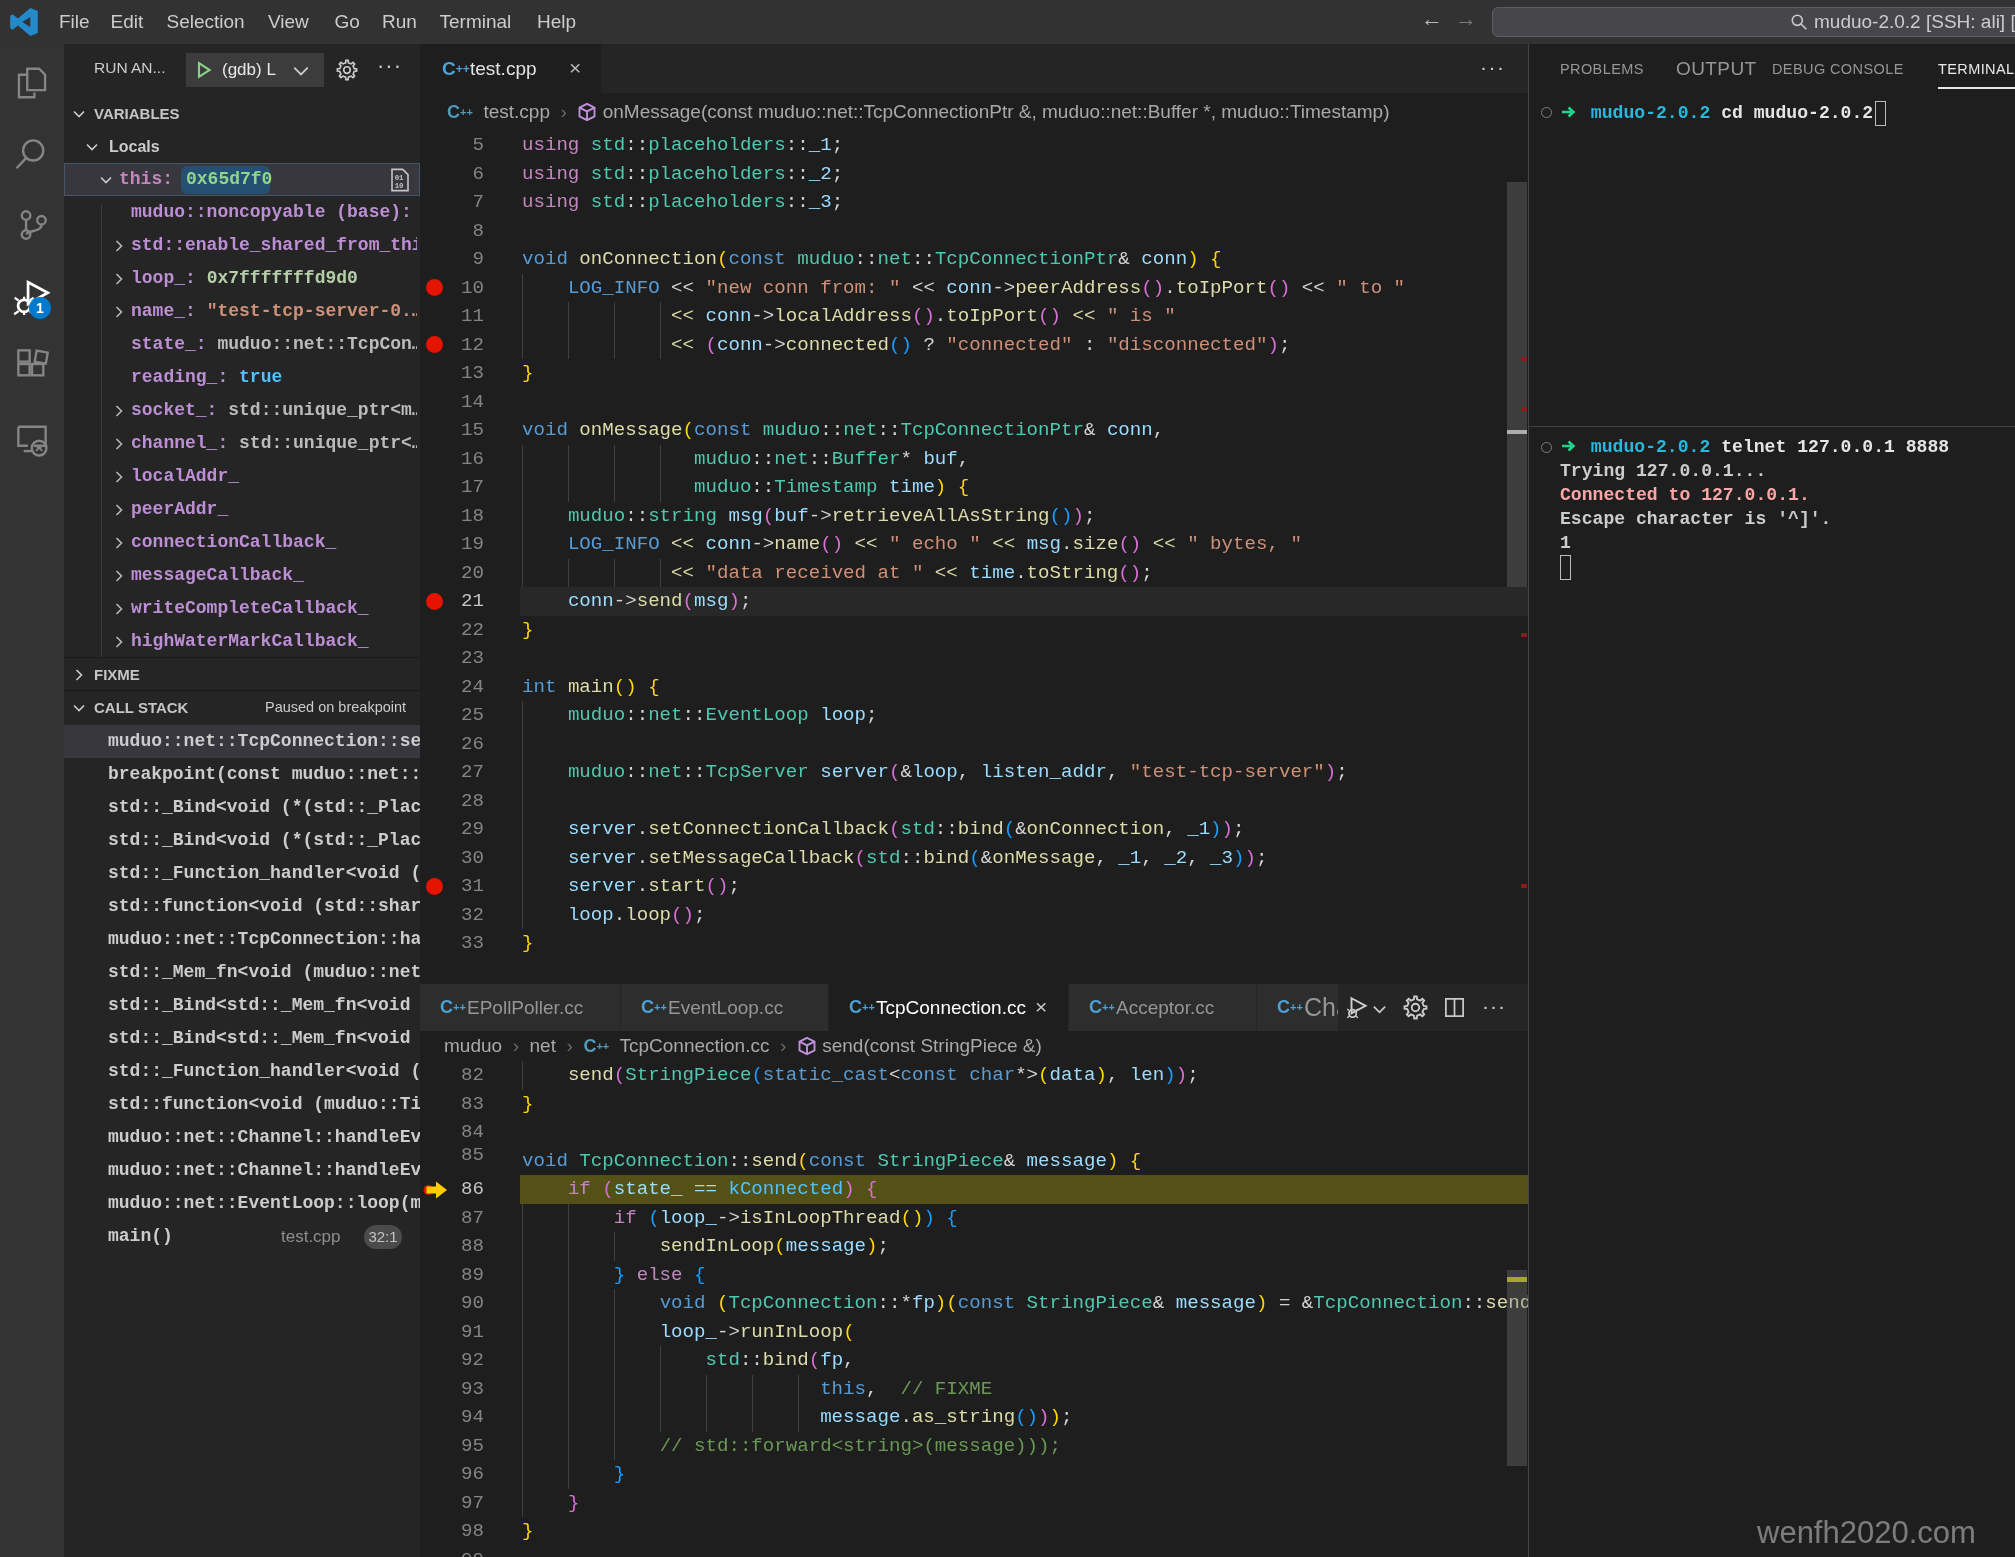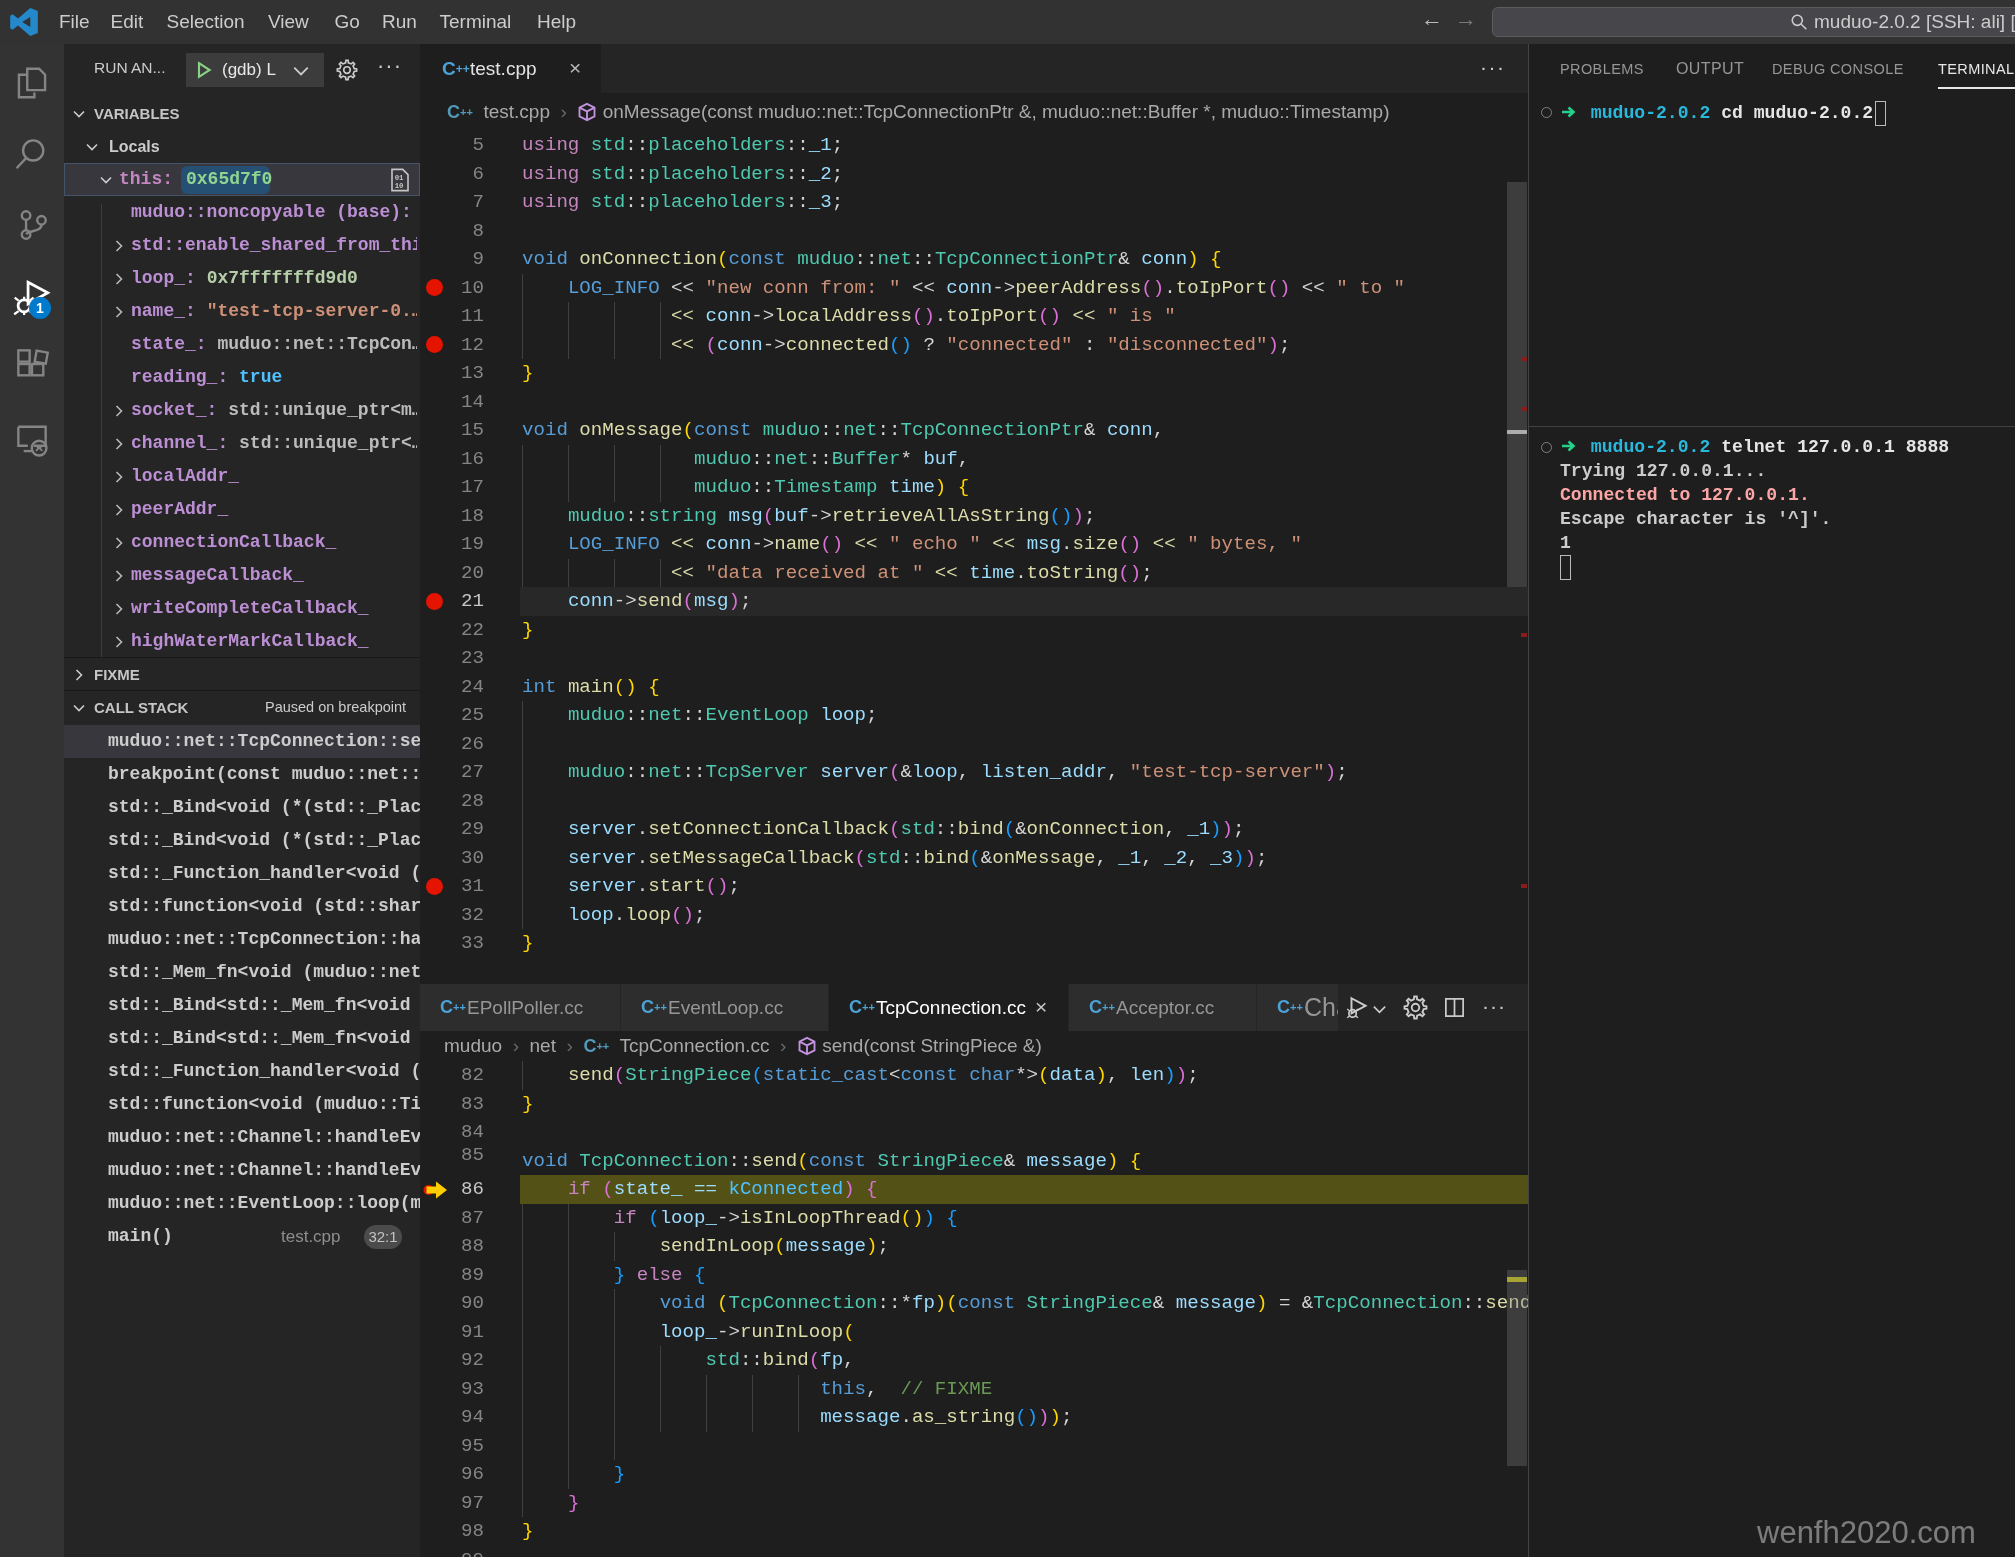--- a/index.html
+++ b/index.html
@@ -390,40 +390,41 @@
 <div class="guide" style="left:193.8px;top:342.0px;height:28.5px"></div>
 <div class="guide" style="left:239.7px;top:342.0px;height:28.5px"></div>
 <div class="guide" style="left:285.6px;top:342.0px;height:28.5px"></div>
 <div class="guide" style="left:331.6px;top:342.0px;height:28.5px"></div>
 <div class="guide" style="left:377.5px;top:342.0px;height:28.5px"></div>
 <div class="abs code" style="left:102px;top:342.0px;height:28.5px;line-height:28.5px">                          <span class="v">message</span><span class="p">.</span><span class="f">as_string</span><span class="b3">()</span><span class="b2">)</span><span class="b1">)</span><span class="p">;</span></div>
 <div class="abs ln" style="left:0;top:370.5px;width:64px;height:28.5px;line-height:28.5px;color:#858585">95</div>
 <div class="guide" style="left:102.0px;top:370.5px;height:28.5px"></div>
 <div class="guide" style="left:147.9px;top:370.5px;height:28.5px"></div>
 <div class="guide" style="left:193.8px;top:370.5px;height:28.5px"></div>
+<div class="abs code" style="left:102px;top:370.5px;height:28.5px;line-height:28.5px">            <span class="c">// std::forward&lt;string&gt;(message)));</span></div>
 <div class="abs ln" style="left:0;top:399.0px;width:64px;height:28.5px;line-height:28.5px;color:#858585">96</div>
 <div class="guide" style="left:102.0px;top:399.0px;height:28.5px"></div>
 <div class="guide" style="left:147.9px;top:399.0px;height:28.5px"></div>
 <div class="abs code" style="left:102px;top:399.0px;height:28.5px;line-height:28.5px">        <span class="b3">}</span></div>
 <div class="abs ln" style="left:0;top:427.5px;width:64px;height:28.5px;line-height:28.5px;color:#858585">97</div>
 <div class="guide" style="left:102.0px;top:427.5px;height:28.5px"></div>
 <div class="abs code" style="left:102px;top:427.5px;height:28.5px;line-height:28.5px">    <span class="b2">}</span></div>
 <div class="abs ln" style="left:0;top:456.0px;width:64px;height:28.5px;line-height:28.5px;color:#858585">98</div>
 <div class="abs code" style="left:102px;top:456.0px;height:28.5px;line-height:28.5px"><span class="b1">}</span></div>
 <div class="abs ln" style="left:0;top:484.5px;width:64px;height:28.5px;line-height:28.5px;color:#858585">99</div>
 <svg class="abs" style="left:3px;top:117.5px" width="26" height="22" viewBox="0 0 26 21">
 <circle cx="5.5" cy="10.5" r="5" fill="#e51400"></circle>
 <path d="M3.5 7 h9.5 v-5 L24 10.5 L13 19 v-5 H3.5 z" fill="#ffcc00"></path>
     </svg>
 </div>
 <div class="abs" style="left:1507px;top:1270px;width:20px;height:196px;background:rgba(121,121,121,0.35)"></div>
 <div class="abs" style="left:1507px;top:1277px;width:20px;height:5px;background:#a8a433"></div>
 <div class="abs" style="left:1529px;top:44px;width:486px;height:1513px;background:#1e1e1e;overflow:hidden">
 <div class="abs" style="left:31px;top:0;height:50px;line-height:50px;font-size:14.5px;letter-spacing:0.4px;color:#969696">PROBLEMS</div>
-<div class="abs" style="left:147px;top:0;height:50px;line-height:50px;font-size:16px;letter-spacing:0.4px;color:#969696">OUTPUT</div>
+<div class="abs" style="left:147px;top:0;height:50px;line-height:50px;font-size:19px;letter-spacing:0.4px;color:#969696">OUTPUT</div>
 <div class="abs" style="left:243px;top:0;height:50px;line-height:50px;font-size:14.5px;letter-spacing:0.4px;color:#969696">DEBUG CONSOLE</div>
 <div class="abs" style="left:409px;top:0;height:50px;line-height:50px;font-size:14.5px;letter-spacing:0.4px;color:#e7e7e7">TERMINAL</div>
 <div class="abs" style="left:409px;top:43px;width:90px;height:2px;background:#e7e7e7"></div>
 <div class="abs" style="left:12px;top:63px;width:11px;height:11px;border-radius:6px;border:1.6px solid #7f7f7f"></div>
 <div class="abs mono" style="left:31px;top:57.5px;height:23.7px;line-height:23.7px;font-size:18.1px;white-space:pre"><svg width="20" height="16" viewBox="0 0 20 14" style="vertical-align:-2px">
         <path d="M2 7 h11 M8.5 2.5 L13.5 7 L8.5 11.5" fill="none" stroke="#23d18b" stroke-width="2.6"></path>
       </svg> <span style="color:#29b8db">muduo-2.0.2</span> <span style="color:#e5e5e5">cd muduo-2.0.2</span></div>
 <div class="abs" style="left:346px;top:57px;width:11px;height:25px;border:1.5px solid #bbbbbb"></div>
 <div class="abs" style="left:0;top:382px;width:486px;height:1px;background:#3f3f46"></div>
 <div class="abs" style="left:12px;top:398px;width:11px;height:11px;border-radius:6px;border:1.6px solid #7f7f7f"></div>

